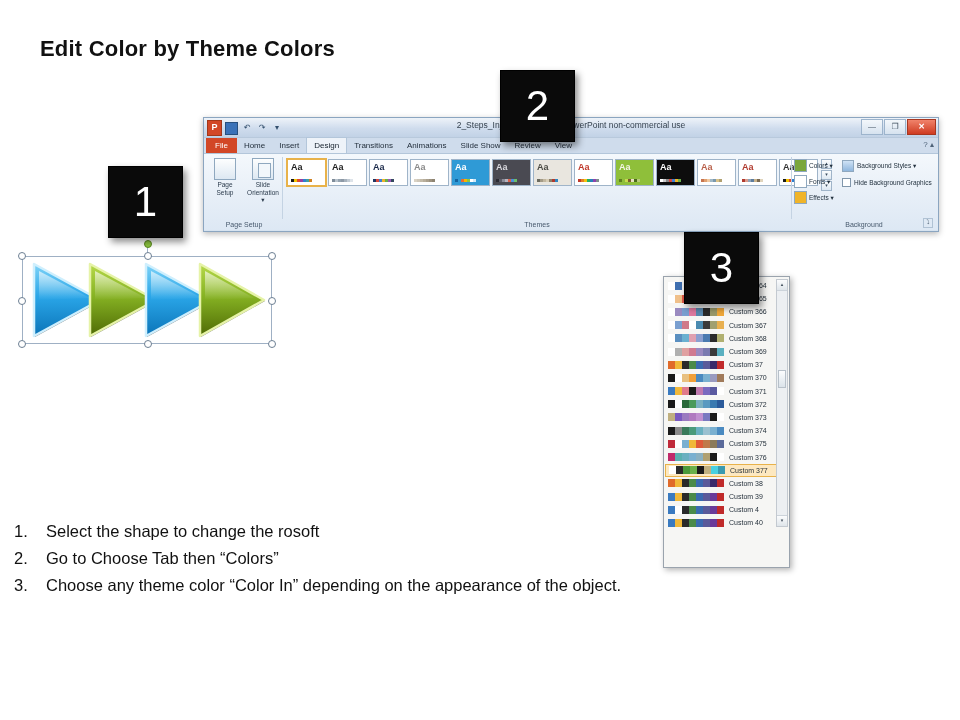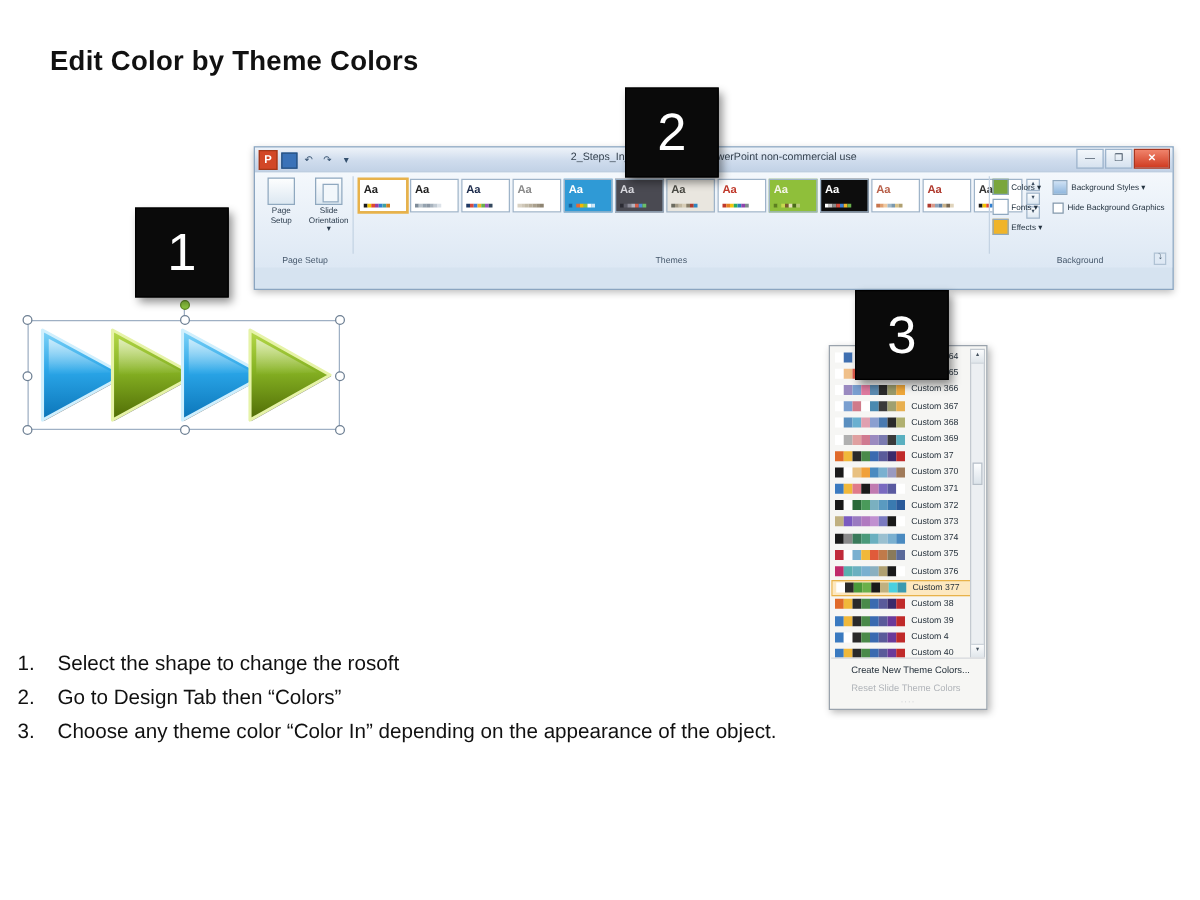--- a/index.html
+++ b/index.html
@@ -182,20 +182,37 @@
         <span class="qat-btn">▾</span>
       </div>
       <div class="win-title">2_Steps_In_A_Pr...  ...rosoft PowerPoint non-commercial use</div>
       <div class="wbtns">
         <span class="wbtn">—</span>
         <span class="wbtn">❐</span>
         <span class="wbtn close">✕</span>
       </div>
     </div>
 
+    <div class="tabs">
+      <div class="tabrow" id="tabrow">
+          <div class="tab file">File</div>
+          <div class="tab">Home</div>
+          <div class="tab">Insert</div>
+          <div class="tab active">Design</div>
+          <div class="tab">Transitions</div>
+          <div class="tab">Animations</div>
+          <div class="tab">Slide Show</div>
+          <div class="tab">Review</div>
+          <div class="tab">View</div>
+        </div>
+      <div class="helpicons">
+        <span>?</span>
+        <span>▴</span>
+      </div>
+    </div>
 
     <div class="ribbon">
 
       <div class="grp g-pagesetup">
         <div class="psbtns">
           <div class="psbtn">
             <div class="ps-ico"></div>
             <div class="ps-lbl">Page</div>
             <div class="ps-lbl">Setup</div>
           </div>
@@ -710,39 +727,34 @@
             <i style="background: rgb(192, 42, 42);"></i>
           </span>
           <span class="dd-name">Custom 40</span>
         </div>
       </div>
     <div class="dd-sb">
       <div class="sb-up">▴</div>
       <div class="sb-thumb"></div>
       <div class="sb-dn">▾</div>
     </div>
-    <div class="dd-foot">
-      <div class="dd-act">Create New Theme Colors...</div>
-      <div class="dd-act dis">Reset Slide Theme Colors</div>
-      <div class="dd-grip">····</div>
-    </div>
   </div>
 
   <div class="badge b1">1</div>
   <div class="badge b2">2</div>
   <div class="badge b3">3</div>
 
   <div class="instructions" id="instructions">
       <div class="inst-row">
         <div class="inst-num">1.</div>
         <div class="inst-txt">Select the shape to change the rosoft</div>
       </div>
       <div class="inst-row">
         <div class="inst-num">2.</div>
-        <div class="inst-txt">Go to Design Tab then “Colors”</div>
+        <div class="inst-txt">Go to Choose Tab then “Colors”</div>
       </div>
       <div class="inst-row">
         <div class="inst-num">3.</div>
         <div class="inst-txt">Choose any theme color “Color In” depending on the appearance of the object.</div>
       </div>
     </div>
 
 </div>
 
 </body></html>

